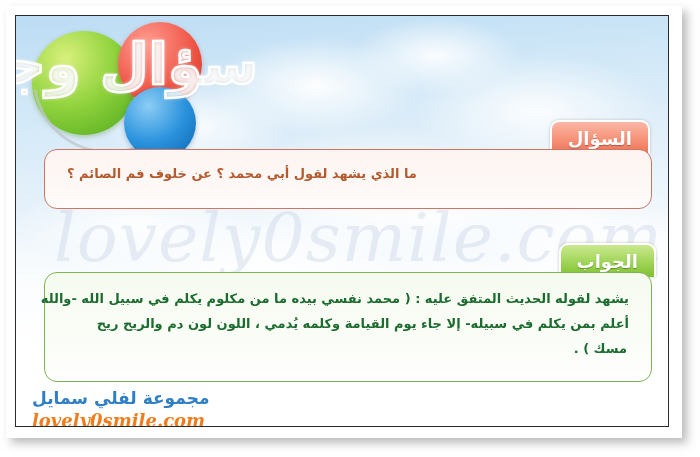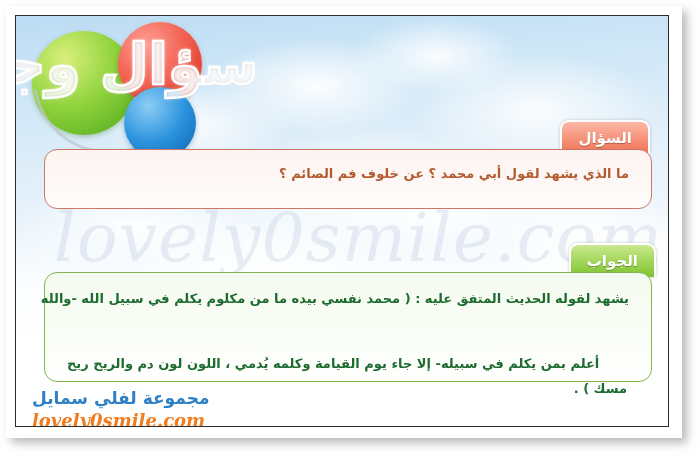--- a/index.html
+++ b/index.html
@@ -144,21 +144,21 @@
   
   .tab {
     position: absolute;
     height: 31px;
     padding: 16px 16px;
     border-radius: 9px 9px 0 0;
     box-sizing: border-box;
     display: flex;
     align-items: center;
     justify-content: center;
-    font-size: 15px;
+    font-size: 18px;
     font-weight: bold;
     color: #ffffff;
     text-shadow: 0 1px 1px rgba(0,0,0,0.30);
     border: 2px solid #ffffff;
     border-bottom: none;
     box-shadow: 0 0 3px rgba(120,120,120,0.45);
   }
   .tab-question {
     right: 18px;
     top: 104px;
@@ -189,38 +189,38 @@
     top: 256px;
     height: 110px;
     border: 1px solid #7fb450;
     background: linear-gradient(180deg, #f5faf0 0%, #fafdf6 55%, #ffffff 100%);
   }
 
   .q-text {
     font-size: 13px;
     font-weight: bold;
     color: #b35a2e;
-    text-align: right;
+    text-align: left;
     line-height: 1.5;
     direction: rtl;
   }
   .a-lines {
     direction: rtl;
     text-align: justify;
   }
   .a-line {
     font-size: 13px;
     font-weight: bold;
     color: #1c6b2f;
     line-height: 1.92;
     direction: rtl;
     white-space: nowrap;
   }
   .a-line.l1 { text-align: center; }
-  .a-line.l2 { text-align: left; margin-top: 40px; }
+  .a-line.l2 { text-align: right; }
   .a-line.l3 { text-align: right; padding-right: 2px; }
 
   
   .brand {
     position: absolute;
     left: 16px;
     top: 372px;
     direction: rtl;
   }
   .brand-ar {

